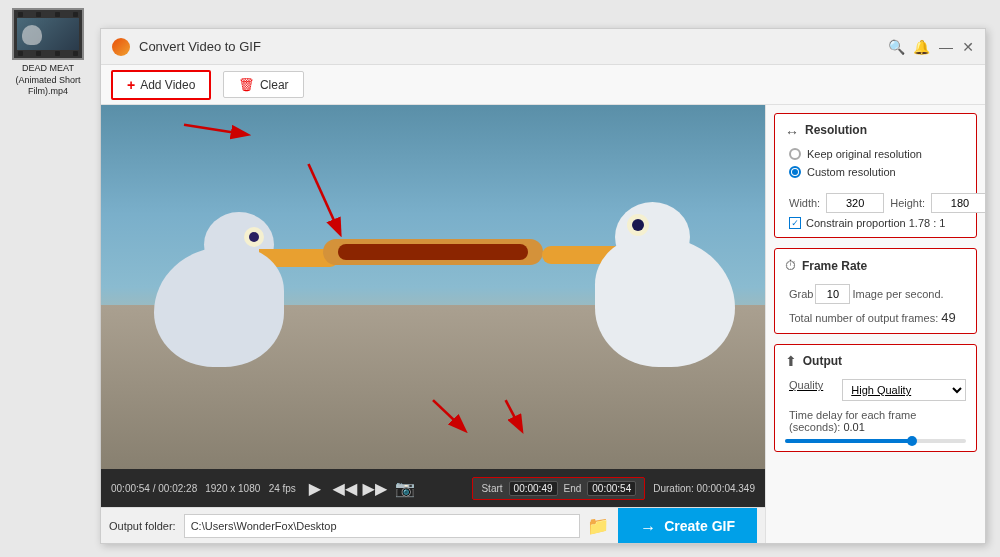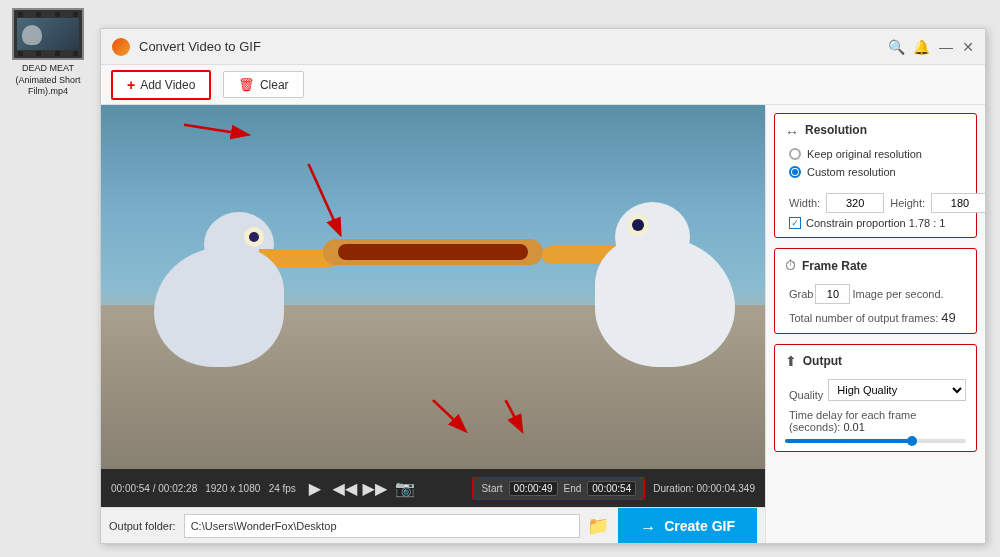--- a/index.html
+++ b/index.html
@@ -570,24 +570,25 @@
     .frames-count {
       font-size: 13px;
       color: #333;
       font-weight: 500;
       text-align: center;
     }
 
     
     .quality-row {
       display: flex;
-      align-items: flex-end;
-      gap: 5px;
+      align-items: flex-start;
+      gap: 19px;
       margin-bottom: 8px;
       padding-left: 4px;
+      text-decoration: underline;
     }
     .quality-label { font-size: 11px; color: #555; }
     .quality-select {
       flex: 1;
       height: 22px;
       border: 1px solid #ccc;
       font-size: 11px;
       background: white;
       padding: 0 4px;
       cursor: pointer;

